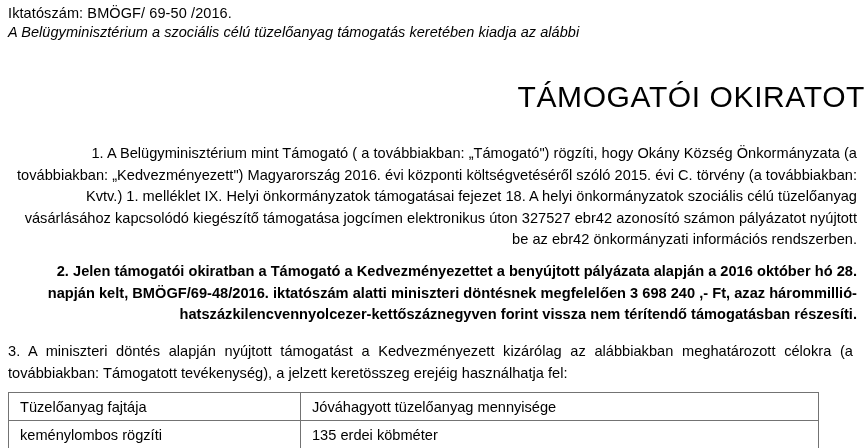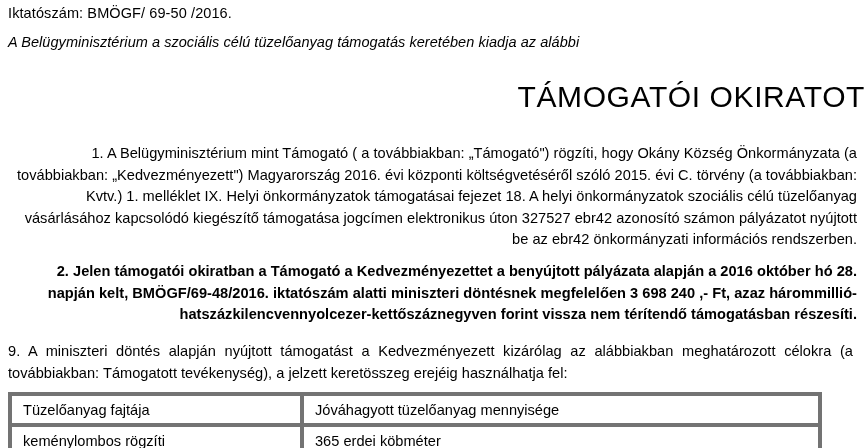--- a/index.html
+++ b/index.html
@@ -29,21 +29,21 @@
     left: 8px;
     top: 4px;
     font-size: 14.5px;
     line-height: 18px;
     letter-spacing: 0.1px;
     white-space: nowrap;
   }
   .doc-subtitle {
     position: absolute;
     left: 8px;
-    top: 33px;
+    top: 23px;
     font-size: 14.5px;
     line-height: 18px;
     font-style: italic;
     letter-spacing: 0.05px;
     white-space: nowrap;
   }
 
   
   .doc-title {
     position: absolute;
@@ -76,21 +76,21 @@
   .fuel-table {
     position: absolute;
     left: 8px;
     top: 392px;
     width: 810px;
     border-collapse: collapse;
     table-layout: fixed;
     font-size: 14.6px;
   }
   .fuel-table td {
-    border: 4px solid #737373;
+    border: 1px solid #737373;
     height: 27px;
     padding: 0 0 0 11px;
     vertical-align: middle;
     line-height: 18px;
     white-space: nowrap;
     overflow: hidden;
   }
   .fuel-table col.c1 { width: 292px; }
   .fuel-table col.c2 { width: 518px; }
 </style>
@@ -102,32 +102,32 @@
   <div class="doc-ref">Iktatószám: BMÖGF/ 69-50 /2016.</div>
 
   <div class="doc-subtitle">A Belügyminisztérium a szociális célú tüzelőanyag támogatás keretében kiadja az alábbi</div>
 
   <div class="doc-title">TÁMOGATÓI OKIRATOT</div>
 
   <div class="para p1">1. A Belügyminisztérium mint Támogató ( a továbbiakban: „Támogató") rögzíti, hogy Okány Község Önkormányzata (a továbbiakban: „Kedvezményezett") Magyarország 2016. évi központi költségvetéséről szóló 2015. évi C. törvény (a továbbiakban: Kvtv.) 1. melléklet IX. Helyi önkormányzatok támogatásai fejezet 18. A helyi önkormányzatok szociális célú tüzelőanyag vásárlásához kapcsolódó kiegészítő támogatása jogcímen elektronikus úton 327527 ebr42 azonosító számon pályázatot nyújtott be az ebr42 önkormányzati információs rendszerben.</div>
 
   <div class="para p2">2. Jelen támogatói okiratban a Támogató a Kedvezményezettet a benyújtott pályázata alapján a 2016 október hó 28. napján kelt, BMÖGF/69-48/2016. iktatószám alatti miniszteri döntésnek megfelelően 3 698 240 ,- Ft, azaz hárommillió-hatszázkilencvennyolcezer-kettőszáznegyven forint vissza nem térítendő támogatásban részesíti.</div>
 
-  <div class="para p3 justify">9. A miniszteri döntés alapján nyújtott támogatást a Kedvezményezett kizárólag az alábbiakban meghatározott célokra (a továbbiakban: Támogatott tevékenység), a jelzett keretösszeg erejéig használhatja fel:</div>
+  <div class="para p3 justify">3. A miniszteri döntés alapján nyújtott támogatást a Kedvezményezett kizárólag az alábbiakban meghatározott célokra (a továbbiakban: Támogatott tevékenység), a jelzett keretösszeg erejéig használhatja fel:</div>
 
   <table class="fuel-table">
     <colgroup>
         <col class="c1">
         <col class="c2">
       </colgroup>
     <tbody>
       <tr>
         <td>Tüzelőanyag fajtája</td>
         <td>Jóváhagyott tüzelőanyag mennyisége</td>
       </tr>
       <tr>
         <td>keménylombos rögzíti</td>
-        <td>365 erdei köbméter</td>
+        <td>135 erdei köbméter</td>
       </tr>
     </tbody>
   </table>
 
 </div>
 
 </body></html>

